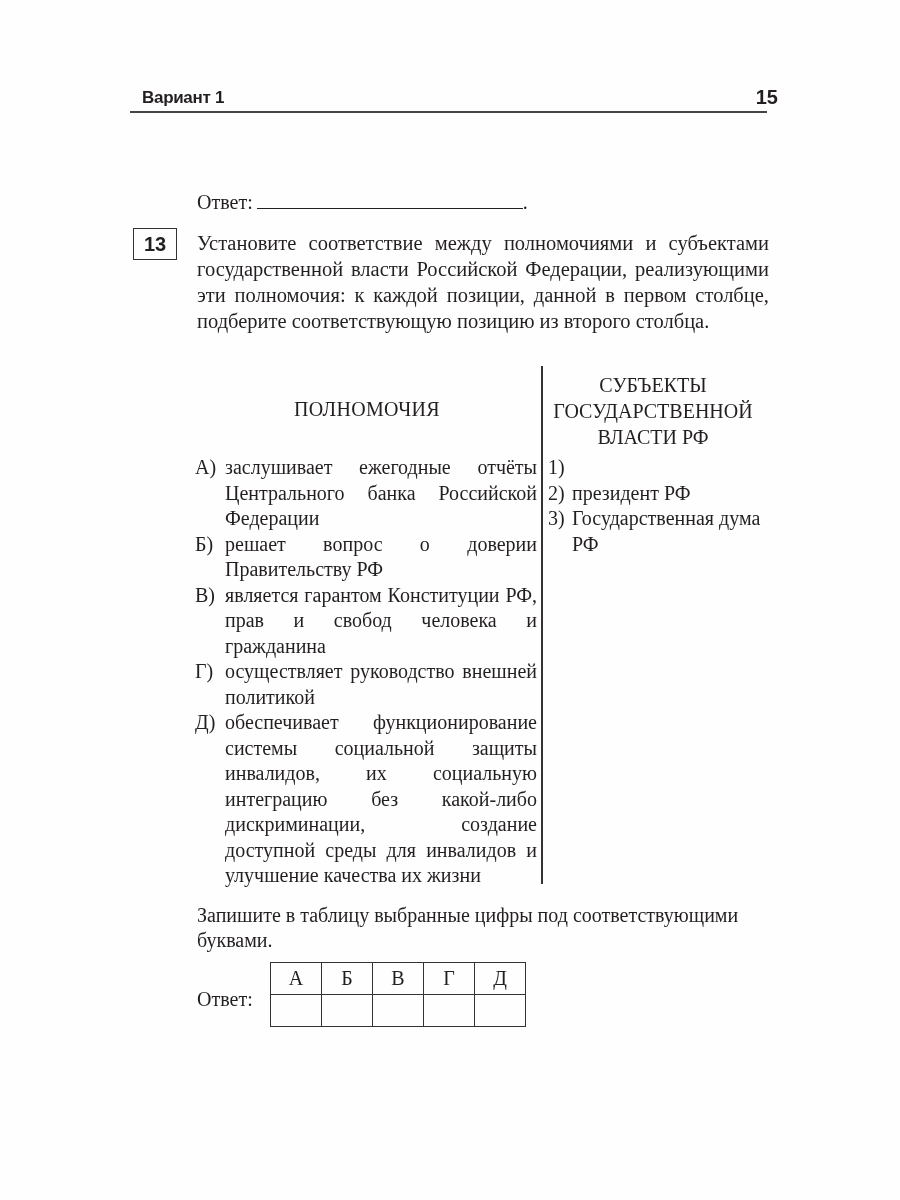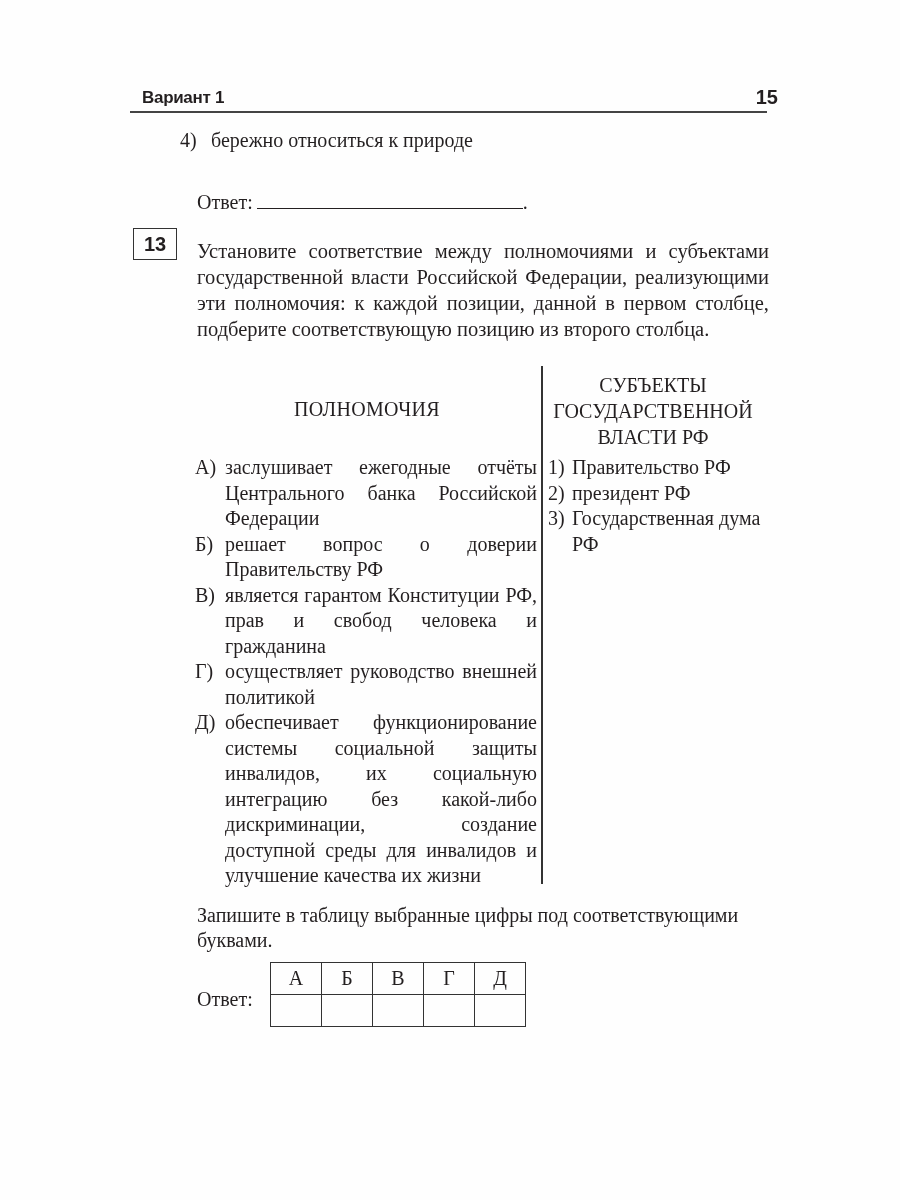--- a/index.html
+++ b/index.html
@@ -17,21 +17,21 @@
 
   .prev-list { position:absolute; left:180px; top:127px; font-size:20px; line-height:26px; }
   .prev-list .item { white-space:nowrap; }
   .prev-list .num { display:inline-block; width:26px; }
 
   .answer-line { position:absolute; left:197px; top:190px; font-size:20px; }
   .answer-line .blank { display:inline-block; width:266px; border-bottom:1.5px solid #231f20; height:18px; vertical-align:baseline; margin-left:4px; }
 
   .qbox { position:absolute; left:133px; top:228px; width:44px; height:32px; border:1.6px solid #333; box-sizing:border-box; display:flex; align-items:center; justify-content:center; font-size:20px; font-weight:bold; }
 
-  .qtext { position:absolute; left:197px; top:230px; width:572px; font-size:20.5px; line-height:26px; text-align:justify; text-align-last:left;margin-top:8px; }
+  .qtext { position:absolute; left:197px; top:230px; width:572px; font-size:20.5px; line-height:26px; text-align:justify; text-align-last:left; }
 
   .vline { position:absolute; left:541px; top:366px; width:1.5px; height:518px; background:#333; }
 
   .col-head-left { position:absolute; left:197px; top:398px; width:340px; text-align:center; font-size:20px; letter-spacing:0.3px; }
   .col-head-right { position:absolute; left:548px; top:372px; width:210px; text-align:center; font-size:20px; line-height:26px; }
 
   .left-items { position:absolute; left:195px; top:455px; width:342px; font-size:20px; line-height:25.5px; }
   .left-items .it { display:flex; }
   .left-items .lbl { flex:0 0 30px; }
   .left-items .txt { flex:1; text-align:justify; text-align-last:left; }
@@ -50,24 +50,20 @@
 </head>
 <body>
 
 <div class="header sans">
   <span class="variant">Вариант 1</span>
   <span class="pagenum">15</span>
 </div>
 <div class="rule"></div>
 
 <div class="prev-list serif">
-  <div class="item">
-    <span class="num">4)</span>
-    <span>бережно относиться к природе</span>
-  </div>
 </div>
 
 <div class="answer-line serif">
   <span>Ответ:</span><span class="blank"></span><span>.</span>
 </div>
 
 <div class="qbox sans">13</div>
 <div class="qtext serif">Установите соответствие между полномочиями и субъектами государственной власти Российской Федерации, реализующими эти полномочия: к каждой позиции, данной в первом столбце, подберите соответствующую позицию из второго столбца.</div>
 
 <div class="vline"></div>
@@ -94,21 +90,20 @@
     </div>
   <div class="it">
       <span class="lbl">Д)</span>
       <span class="txt">обеспечивает функционирование системы социальной защиты инвалидов, их социальную интеграцию без какой-либо дискриминации, создание доступной среды для инвалидов и улучшение качества их жизни</span>
     </div>
 </div>
 
 <div class="right-items serif">
   <div class="it">
       <span class="lbl">1)</span>
-      <span class="txt">Правительство РФ</span>
     </div>
   <div class="it">
       <span class="lbl">2)</span>
       <span class="txt">президент РФ</span>
     </div>
   <div class="it">
       <span class="lbl">3)</span>
       <span class="txt">Государственная дума РФ</span>
     </div>
 </div>

